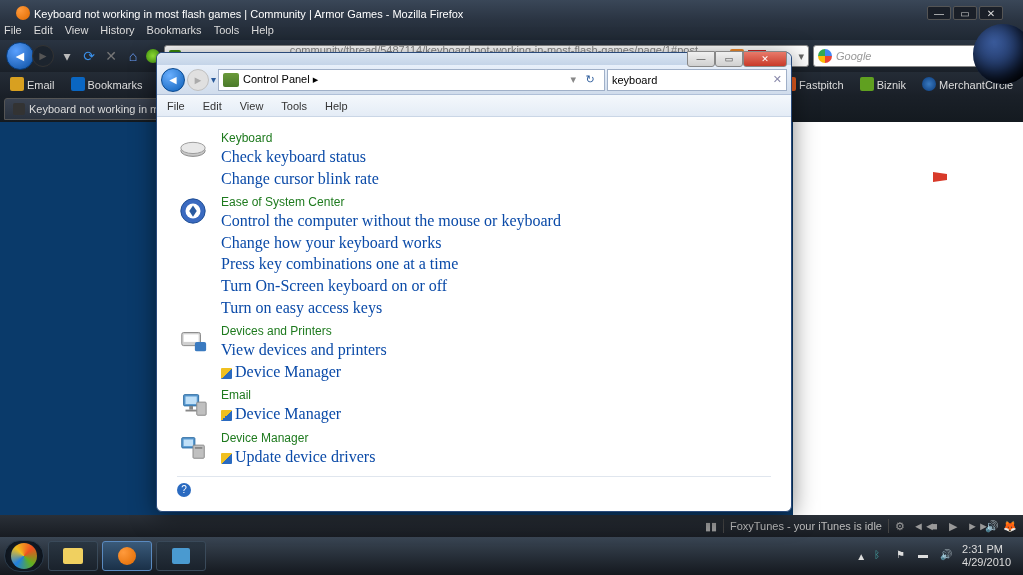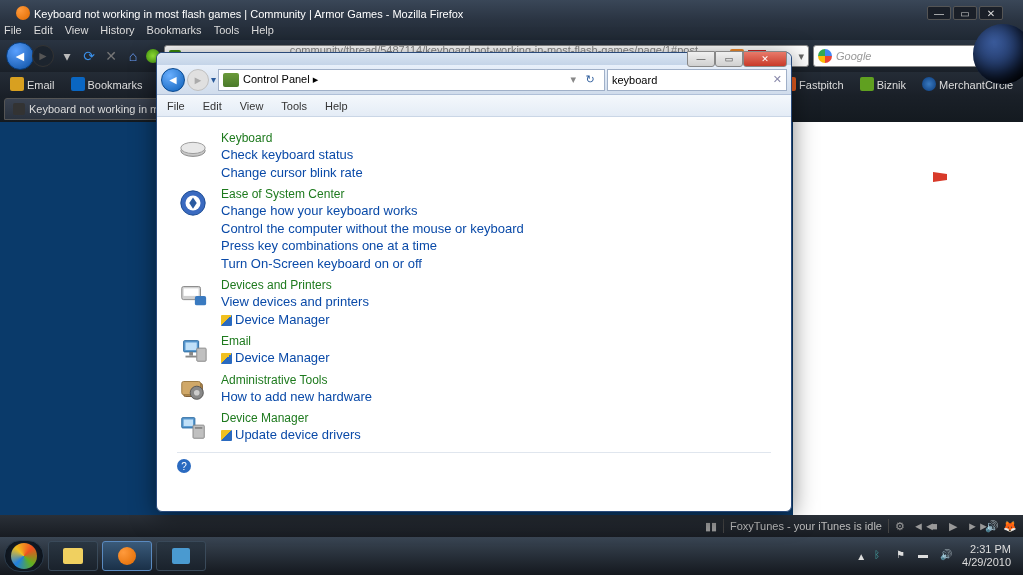--- a/index.html
+++ b/index.html
@@ -70,39 +70,39 @@
 .cp-search .x { margin-left:auto; color:#88a; }
 .cp-refresh { width:20px; display:flex; align-items:center; justify-content:center; color:#2a5a9a; }
 
 .cp-menubar { height:22px; background:linear-gradient(#f4f8fc,#e4ecf6); border-bottom:1px solid #cad6e6; display:flex; align-items:center; padding:0 10px; gap:18px; font-size:11px; color:#333; }
 
 .cp-body { flex:1; overflow:auto; padding:8px 20px; }
 .cp-item { display:flex; gap:12px; margin:6px 0; }
 .cp-ic { width:32px; height:32px; flex-shrink:0; display:flex; align-items:center; justify-content:center; }
 .cp-ic svg { width:30px; height:30px; }
 .cp-text h3 { color:#1e7a1e; font-size:12px; font-weight:normal; margin-bottom:1px; }
-.cp-text a { display:block; color:#0a4aa8; font-size:13px; text-decoration:none; line-height:1.35; }
+.cp-text a { display:block; color:#0a4aa8; font-size:16px; text-decoration:none; line-height:1.35;font-family:Liberation Serif, serif; }
 .cp-text a .shield-mini { display:inline-block; width:11px;height:11px;background:linear-gradient(135deg,#f0c020 50%,#2a6ac0 50%);border-radius:1px;margin-right:3px;vertical-align:-2px; }
 .cp-hr { border:0; border-top:1px solid #e0e6ee; margin:8px 0 6px; }
 .cp-help { display:flex; align-items:center; gap:6px; font-size:11px; color:#0a4aa8; }
 .cp-help .q { width:14px;height:14px;border-radius:50%;background:#2a6ac0;color:#fff;display:flex;align-items:center;justify-content:center;font-size:10px; }
 
 
 .ff-status { position:absolute; left:0; right:0; bottom:38px; height:22px; background:linear-gradient(#2a3038,#181c22); display:flex; align-items:center; justify-content:flex-end; padding:0 8px; gap:6px; color:#bbb; font-size:11px; z-index:2; }
 .ff-status .ft-ic { width:12px;height:12px;display:inline-block;color:#999; }
 .ff-status .divider { width:1px;height:14px;background:#444; }
 
 
 .taskbar { position:absolute; left:0; right:0; bottom:0; height:38px; background:linear-gradient(#3a4654,#14181e); display:flex; align-items:center; padding:0 4px; z-index:3; }
 .start { width:40px;height:32px;border-radius:16px;background:radial-gradient(circle,#1a2430,#0a1018);display:flex;align-items:center;justify-content:center;border:1px solid #2a3a4a; }
 .start .orb { width:26px;height:26px;border-radius:50%;background:conic-gradient(from 45deg,#f05020,#60b020,#2080e0,#f0c020,#f05020); }
 .tb-app { width:50px;height:30px;border:1px solid #3a4a5a;background:linear-gradient(#2a3642,#1a222c);border-radius:3px;margin-left:4px;display:flex;align-items:center;justify-content:center; }
 .tb-tray { margin-left:auto; display:flex; align-items:center; gap:8px; color:#ddd; font-size:10px; padding-right:8px; }
 .tb-tray .ic { width:14px;height:14px; }
-.tb-clock { text-align:right; font-size:11px; line-height:1.2; }
+.tb-clock { text-align:left; font-size:11px; line-height:1.2; }
 </style>
 </head>
 <body>
 
 <div class="ff-title">
   <span class="ff-icon"></span>
   <span>Keyboard not working in most flash games | Community | Armor Games - Mozilla Firefox</span>
   <span class="spacer"></span>
   <div class="ff-win-btns">
     <span>—</span>
@@ -242,24 +242,25 @@
       <div class="cp-item">
         <div class="cp-ic">
           <svg viewBox="0 0 32 32">
             <circle cx="16" cy="16" r="13" fill="#3a6ac0" stroke="#1a4a90"></circle>
             <circle cx="16" cy="16" r="8" fill="#fff"></circle>
             <path d="M16 10 L20 16 L16 22 L12 16 Z" fill="#2a5aa0"></path>
           </svg>
         </div>
         <div class="cp-text">
           <h3>Ease of System Center</h3>
+          <a>Control the computer without the mouse or keyboard</a>
           <a>Change how your keyboard works</a>
-          <a>Control the computer without the mouse or keyboard</a>
           <a>Press key combinations one at a time</a>
           <a>Turn On-Screen keyboard on or off</a>
+          <a>Turn on easy access keys</a>
         </div>
       </div>
       <div class="cp-item">
         <div class="cp-ic">
           <svg viewBox="0 0 32 32">
             <rect x="4" y="8" width="20" height="14" rx="2" fill="#d0d0d0" stroke="#888"></rect>
             <rect x="6" y="10" width="16" height="8" fill="#fff"></rect>
             <rect x="18" y="18" width="12" height="10" rx="2" fill="#3a7ac0"></rect>
           </svg>
         </div>
@@ -275,34 +276,20 @@
             <rect x="6" y="6" width="16" height="12" rx="1" fill="#5a9ad0" stroke="#2a6aa0"></rect>
             <rect x="8" y="8" width="12" height="8" fill="#c0e0f8"></rect>
             <rect x="12" y="18" width="4" height="4" fill="#888"></rect>
             <rect x="8" y="22" width="12" height="2" fill="#888"></rect>
             <rect x="20" y="14" width="10" height="14" rx="1" fill="#c0c0c0" stroke="#888"></rect>
           </svg>
         </div>
         <div class="cp-text">
           <h3>Email</h3>
           <a><span class="shield-mini"></span>Device Manager</a>
-        </div>
-      </div>
-      <div class="cp-item">
-        <div class="cp-ic">
-          <svg viewBox="0 0 32 32">
-            <rect x="6" y="10" width="20" height="14" rx="2" fill="#b08850" stroke="#7a5a30"></rect>
-            <rect x="4" y="8" width="20" height="14" rx="2" fill="#d0a868" stroke="#9a7840"></rect>
-            <circle cx="20" cy="20" r="7" fill="#888" stroke="#555"></circle>
-            <circle cx="20" cy="20" r="3" fill="#ccc"></circle>
-          </svg>
-        </div>
-        <div class="cp-text">
-          <h3>Administrative Tools</h3>
-          <a>How to add new hardware</a>
         </div>
       </div>
       <div class="cp-item">
         <div class="cp-ic">
           <svg viewBox="0 0 32 32">
             <rect x="4" y="6" width="14" height="11" rx="1" fill="#5a9ad0" stroke="#2a6aa0"></rect>
             <rect x="6" y="8" width="10" height="7" fill="#c0e0f8"></rect>
             <rect x="16" y="14" width="12" height="14" rx="1" fill="#c0c0c0" stroke="#888"></rect>
             <rect x="18" y="16" width="8" height="2" fill="#888"></rect>
           </svg>

